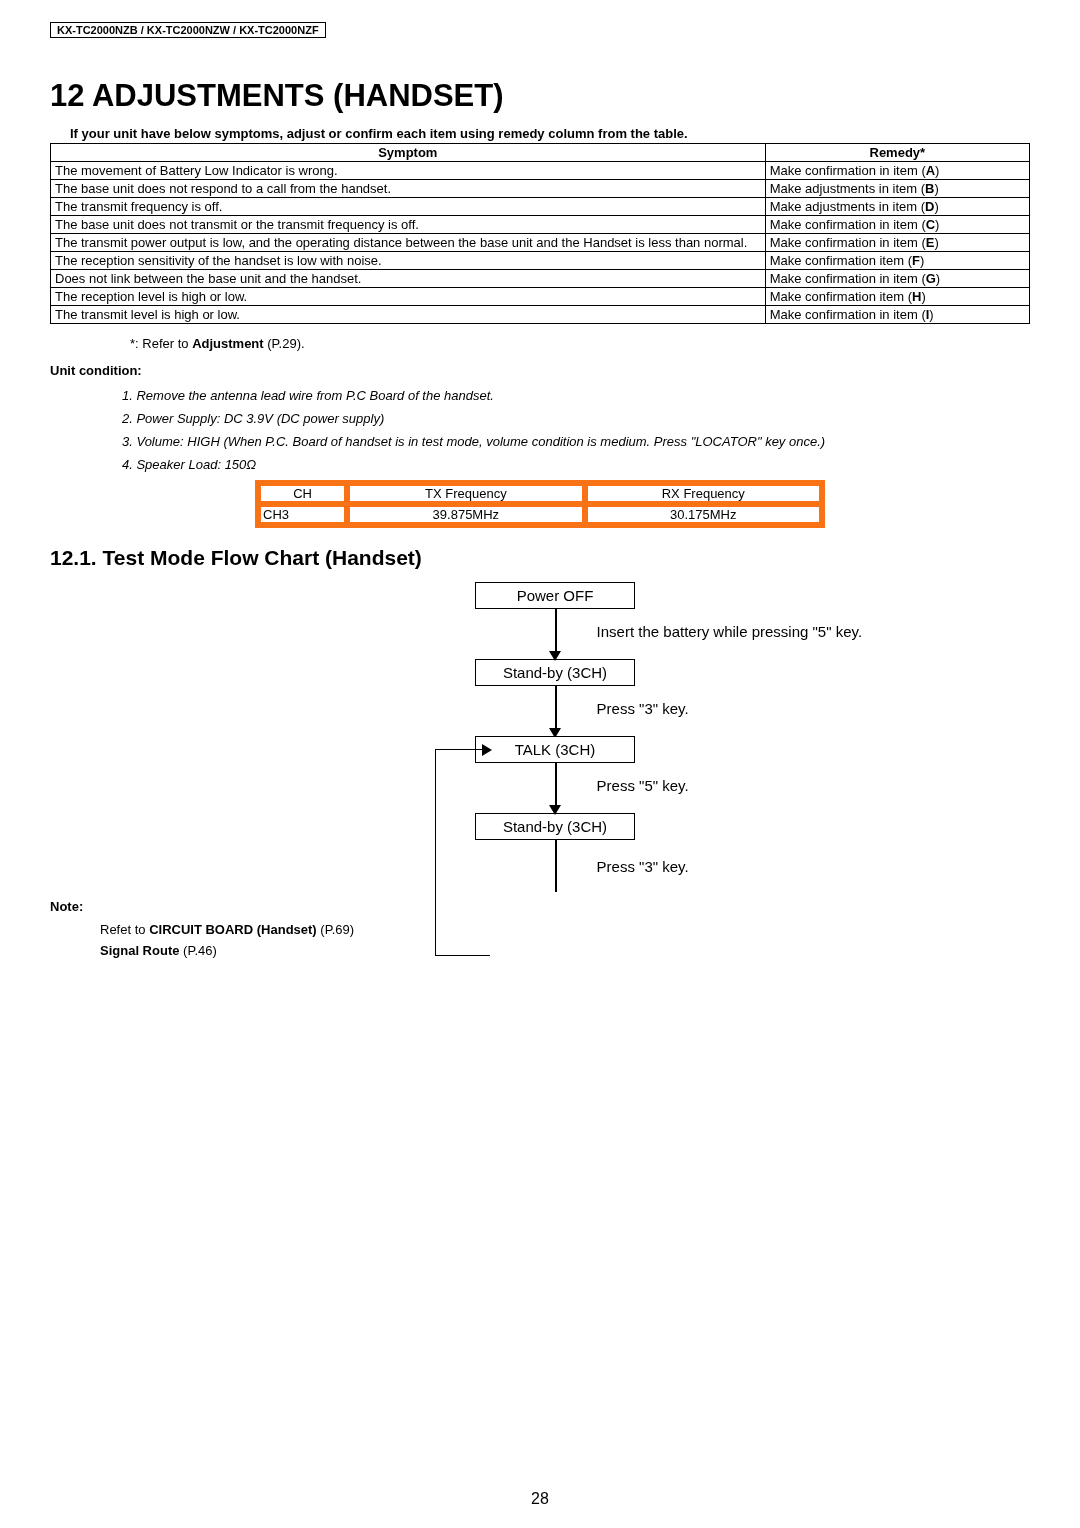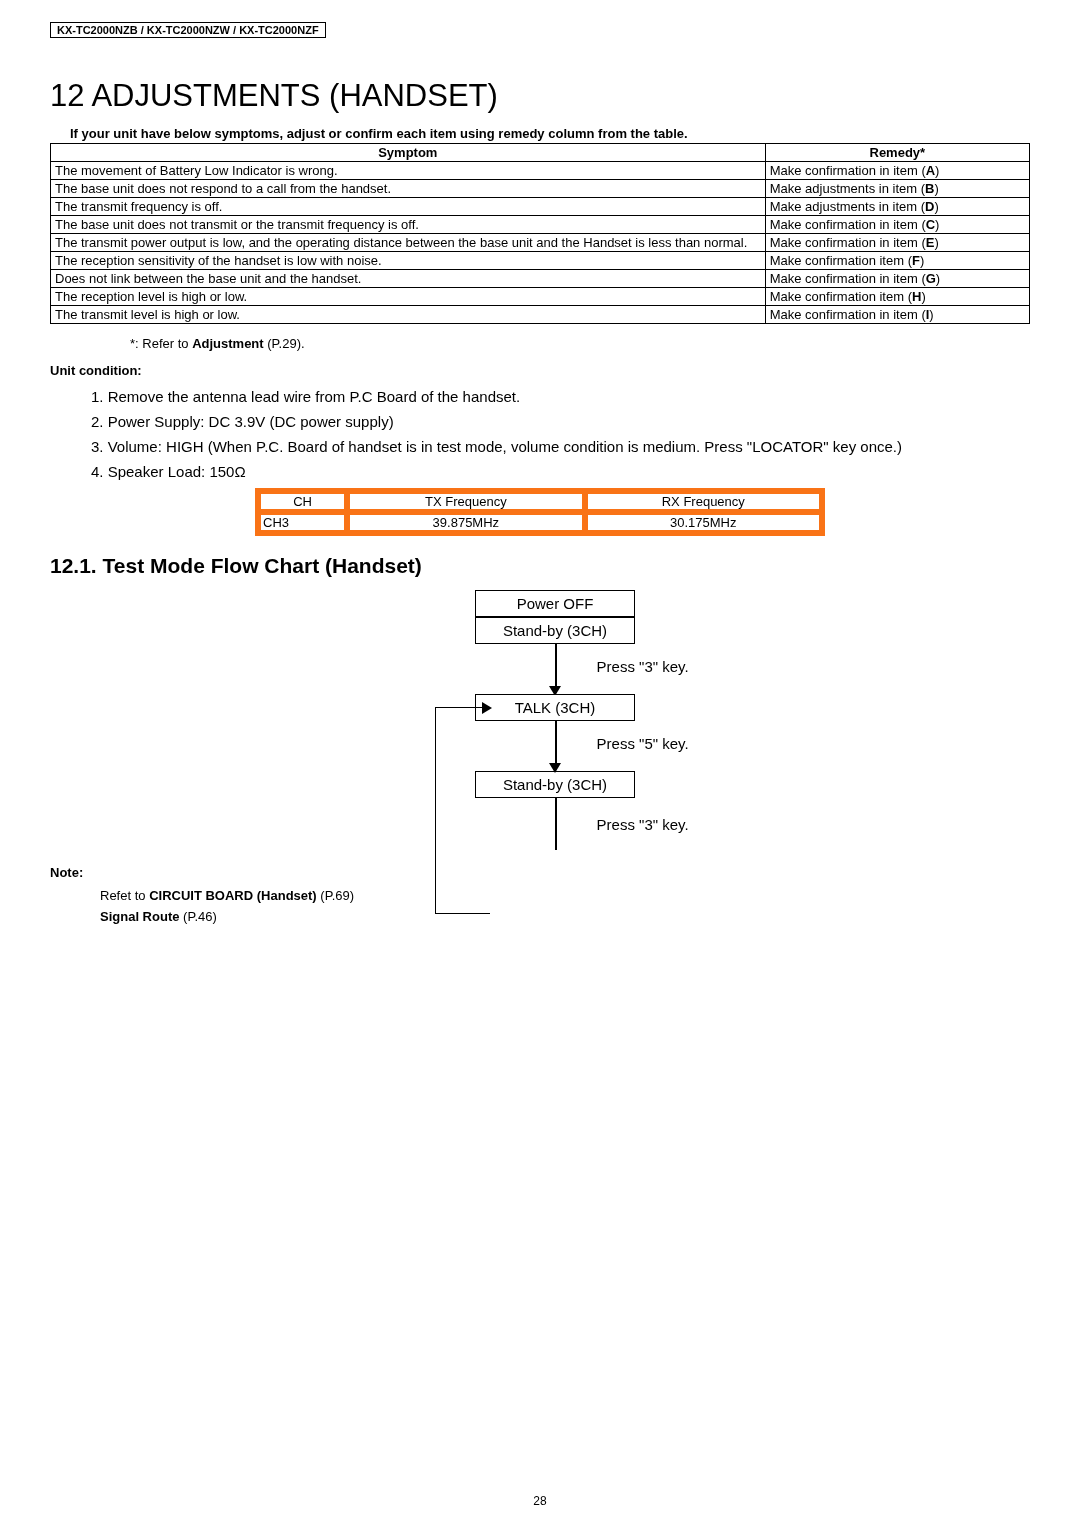--- a/index.html
+++ b/index.html
@@ -18,21 +18,21 @@
     .header-box {
       border: 1.5px solid #000;
       display: inline-block;
       padding: 1px 6px;
       font-size: 11px;
       font-weight: bold;
       margin-bottom: 40px;
     }
     h1 {
       font-size: 31px;
-      font-weight: normal;
+      font-weight: bold;
       margin-bottom: 12px;
     }
     .intro-text {
       font-size: 13px;
       font-weight: bold;
       margin-left: 20px;
       margin-bottom: 2px;
     }
     .symptom-table {
       width: 100%;
@@ -58,22 +58,23 @@
       margin-left: 80px;
       margin-bottom: 12px;
     }
     .unit-condition {
       font-size: 13px;
       font-weight: bold;
       margin-bottom: 10px;
     }
     .conditions-list {
       list-style: none;
-      margin-left: 41px;
-      font-size: 15px;
+      margin-left: 72px;
+      font-size: 13px;
+      font-style: italic;
     }
     .conditions-list li {
       margin-bottom: 8px;
     }
     .freq-table {
       border-collapse: collapse;
       margin: 5px auto 18px auto;
       width: 570px;
     }
     .freq-table th, .freq-table td {
@@ -135,38 +136,38 @@
       position: absolute;
       left: 58%;
       top: 14px;
       font-size: 15px;
       white-space: nowrap;
     }
     .loop-container {
       position: relative;
     }
     .note-section {
-      margin-top: 12px;
+      margin-top: 4px;
     }
     .note-title {
       font-size: 13px;
       font-weight: bold;
       margin-bottom: 8px;
     }
     .note-line {
       font-size: 13px;
       margin-left: 50px;
       margin-bottom: 6px;
     }
     .page-number {
       position: absolute;
       bottom: 20px;
       left: 50%;
       transform: translateX(-50%);
-      font-size: 12px;
+      font-size: 16px;
     }
   </style>
 </head>
 <body>
 
 
 
 <div class="header-box">KX-TC2000NZB / KX-TC2000NZW / KX-TC2000NZF</div>
 
 <h1>12 ADJUSTMENTS (HANDSET)</h1>
@@ -248,20 +249,25 @@
       <td style="text-align:center">30.175MHz</td>
     </tr>
   </tbody>
 </table>
 
 <h2>12.1.  Test Mode Flow Chart (Handset)</h2>
 
 <div class="flowchart">
   <div style="position:relative;">
     <div class="flow-box">Power OFF</div>
+    <div class="flow-arrow">
+      <div class="flow-arrow-line"></div>
+      <div class="flow-arrow-head"></div>
+      <div class="flow-label">Insert the battery while pressing "5" key.</div>
+    </div>
     <div class="flow-box">Stand-by (3CH)</div>
     <div class="flow-arrow">
       <div class="flow-arrow-line"></div>
       <div class="flow-arrow-head"></div>
       <div class="flow-label">Press "3" key.</div>
     </div>
     <div class="loop-container" id="loopc">
       <div class="flow-box">TALK (3CH)</div>
       <div class="flow-arrow">
         <div class="flow-arrow-line"></div>

